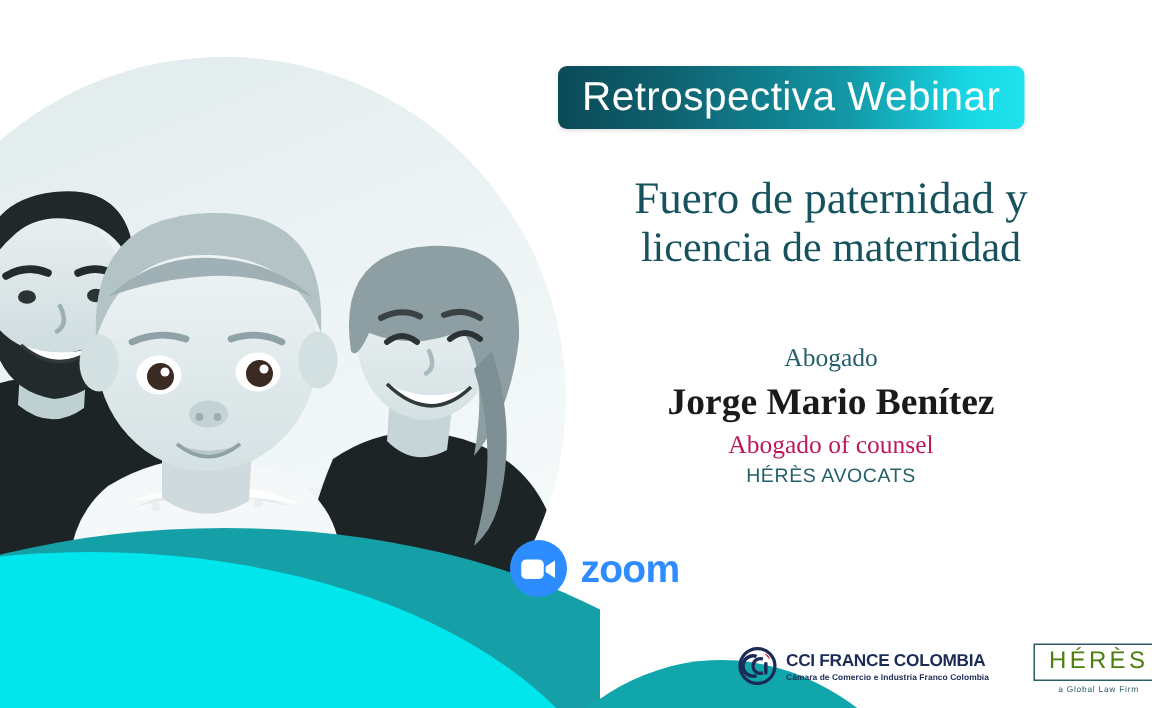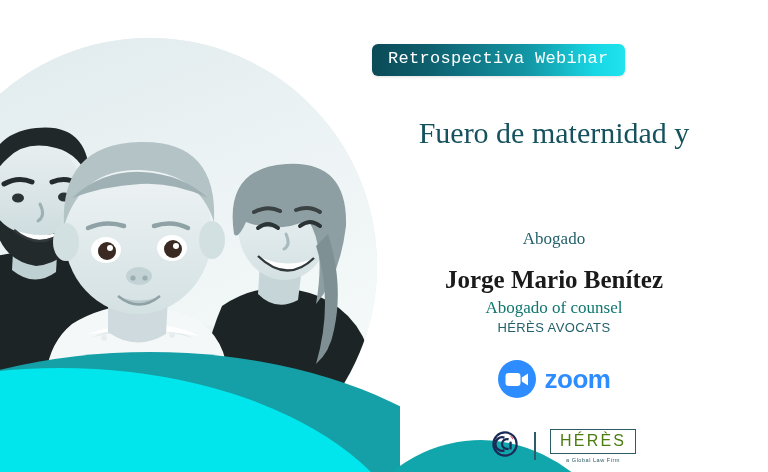--- a/index.html
+++ b/index.html
@@ -117,22 +117,22 @@
   .ribbon {
     position: absolute;
     left: 32px;
     top: 44px;
     padding: 6px 16px 8px 16px;
     border-radius: 6px;
     background: linear-gradient(90deg, #0b4a57 0%, #0e5f6d 22%, #1397a6 62%, #18d7e4 88%, #1fe3ee 100%);
     box-shadow: 0 1px 3px rgba(0,0,0,0.12);
   }
   .ribbon-text {
-    font-family: Liberation Mono, monospace;
-    font-size: 17px;
+    font-family: Liberation Sans, sans-serif;
+    font-size: 27px;
     color: #ffffff;
     letter-spacing: 0.3px;
     white-space: nowrap;
     line-height: 1.05;
   }
 
   .headline {
     position: absolute;
     left: 0;
     top: 116px;
@@ -165,47 +165,47 @@
     font-size: 17px;
     color: #24606b;
     line-height: 1.25;
   }
   .speaker-name {
     font-family: "Liberation Serif", serif;
     font-size: 25px;
     font-weight: bold;
     color: #1a1a1a;
     line-height: 1.2;
-    margin-top: 16px;
+    margin-top: 5px;
   }
   .speaker-role {
     font-family: "Liberation Serif", serif;
     font-size: 17px;
-    color: #0f766e;
+    color: #be185d;
     line-height: 1.25;
     margin-top: 2px;
   }
   .speaker-firm {
     font-family: Liberation Sans, sans-serif;
     font-size: 13px;
     color: #24606b;
     letter-spacing: 0.4px;
     line-height: 1.25;
     margin-top: 1px;
   }
 
   
   .zoom-logo {
     position: absolute;
     left: 0;
     top: 360px;
     width: 428px;
     display: flex;
     align-items: center;
-    justify-content: center;
+    justify-content: flex-start;
     gap: 9px;
   }
   .zoom-badge {
     width: 38px;
     height: 38px;
     border-radius: 50%;
     background: #2d8cff;
     display: flex;
     align-items: center;
     justify-content: center;
@@ -430,21 +430,22 @@
 
   <div class="wave-dark-right"></div>
 
   <div class="content">
 
     <div class="ribbon">
       <div class="ribbon-text">Retrospectiva Webinar</div>
     </div>
 
     <div class="headline">
-      <span class="headline-l1">Fuero de maternidad y</span>
+      <span class="headline-l1">Fuero de paternidad y</span>
+      <span class="headline-l2">licencia de maternidad</span>
     </div>
 
     <div class="speaker-block">
       <div class="speaker-label">Abogado</div>
       <div class="speaker-name">Jorge Mario Benítez</div>
       <div class="speaker-role">Abogado of counsel</div>
       <div class="speaker-firm">HÉRÈS AVOCATS</div>
     </div>
 
     <div class="zoom-logo">
@@ -463,20 +464,24 @@
     <div class="cci-lockup">
       <span>
         <svg width="26" height="26" viewBox="0 0 26 26" aria-hidden="true">
           <circle cx="13" cy="13" r="11.6" fill="none" stroke="#1b2a56" stroke-width="2.2"></circle>
           <path d="M12.4 6.6 A6.8 6.8 0 1 0 12.4 19.4" fill="none" stroke="#1b2a56" stroke-width="2.4"></path>
           <path d="M16.6 8.4 A4.9 4.9 0 1 0 16.6 17.6" fill="none" stroke="#1b2a56" stroke-width="2.2"></path>
           <rect x="17.4" y="10.4" width="2.3" height="8.2" rx="1" fill="#1b2a56"></rect>
           <path d="M17.6 4.6 q3.4 1 3.6 4.2 q-2 -2.6 -3.6 -4.2 Z" fill="#c8102e"></path>
         </svg>
       </span>
+      <div class="cci-text">
+        <span class="cci-name">CCI FRANCE COLOMBIA</span>
+        <span class="cci-sub">Cámara de Comercio e Industria Franco Colombia</span>
+      </div>
     </div>
 
     <div class="logo-divider"></div>
 
     <div class="heres-lockup">
       <div class="heres-box">
         <span class="heres-word">HÉRÈS</span>
       </div>
       <span class="heres-tag">a Global Law Firm</span>
     </div>

